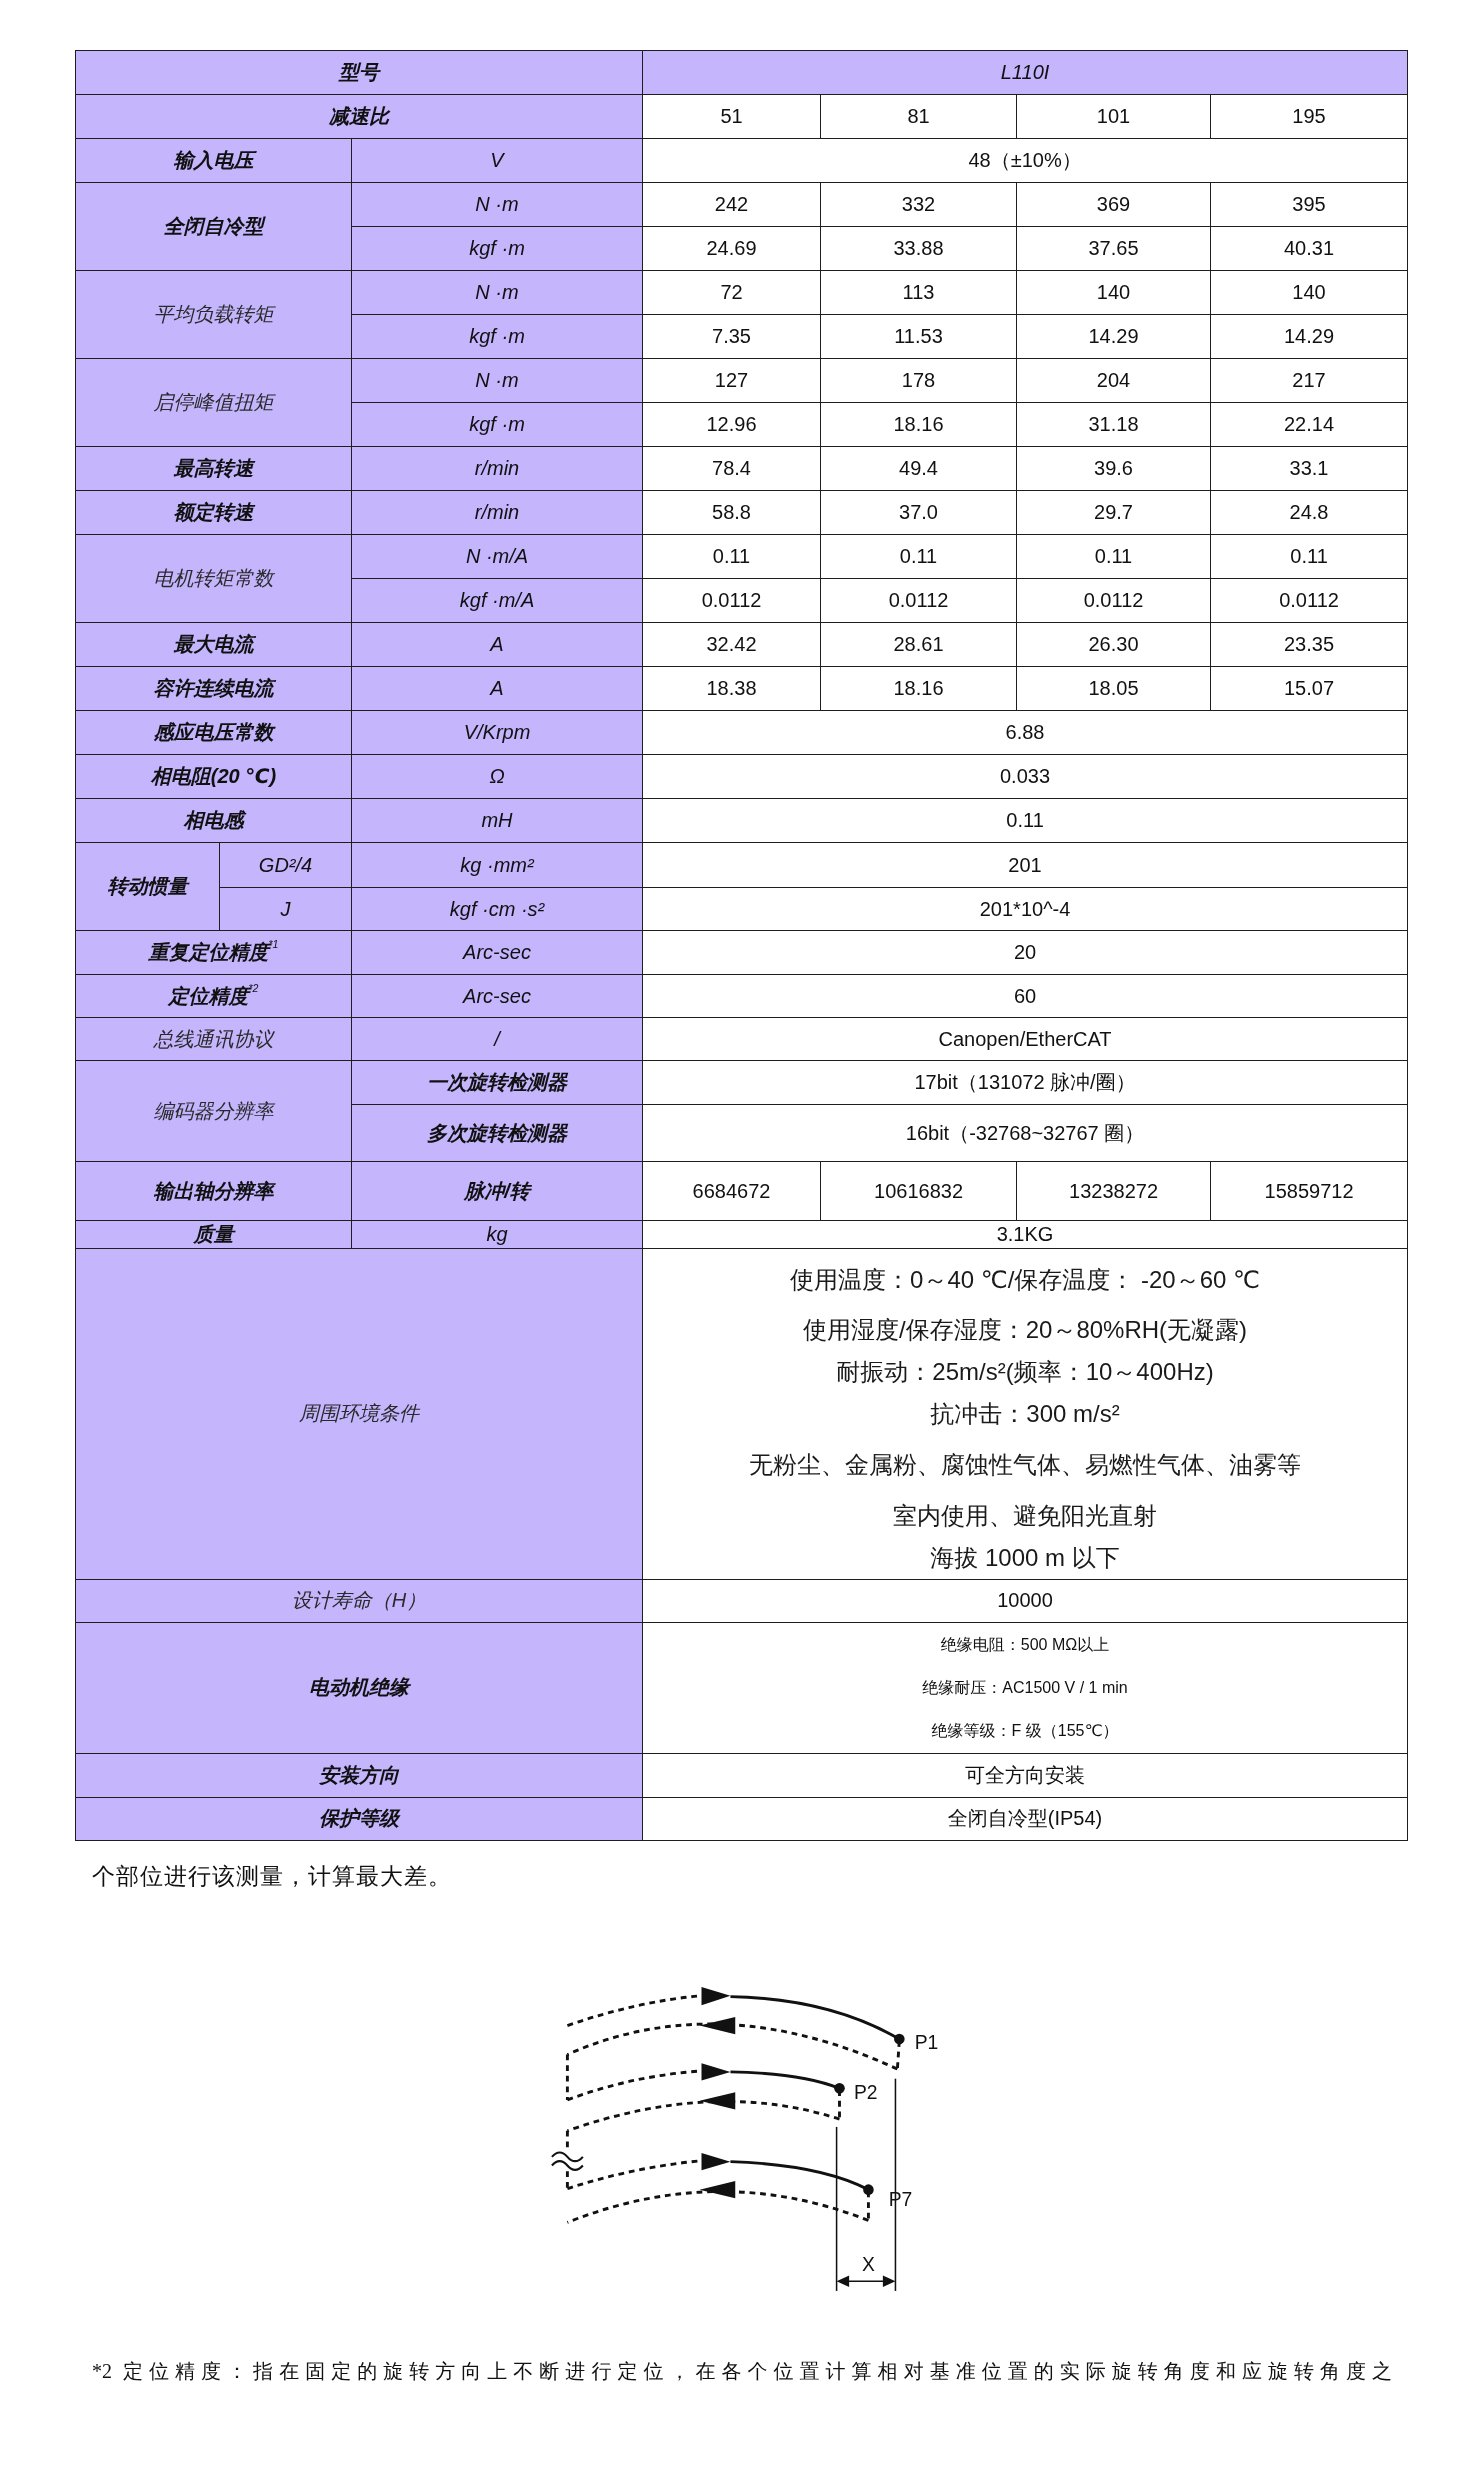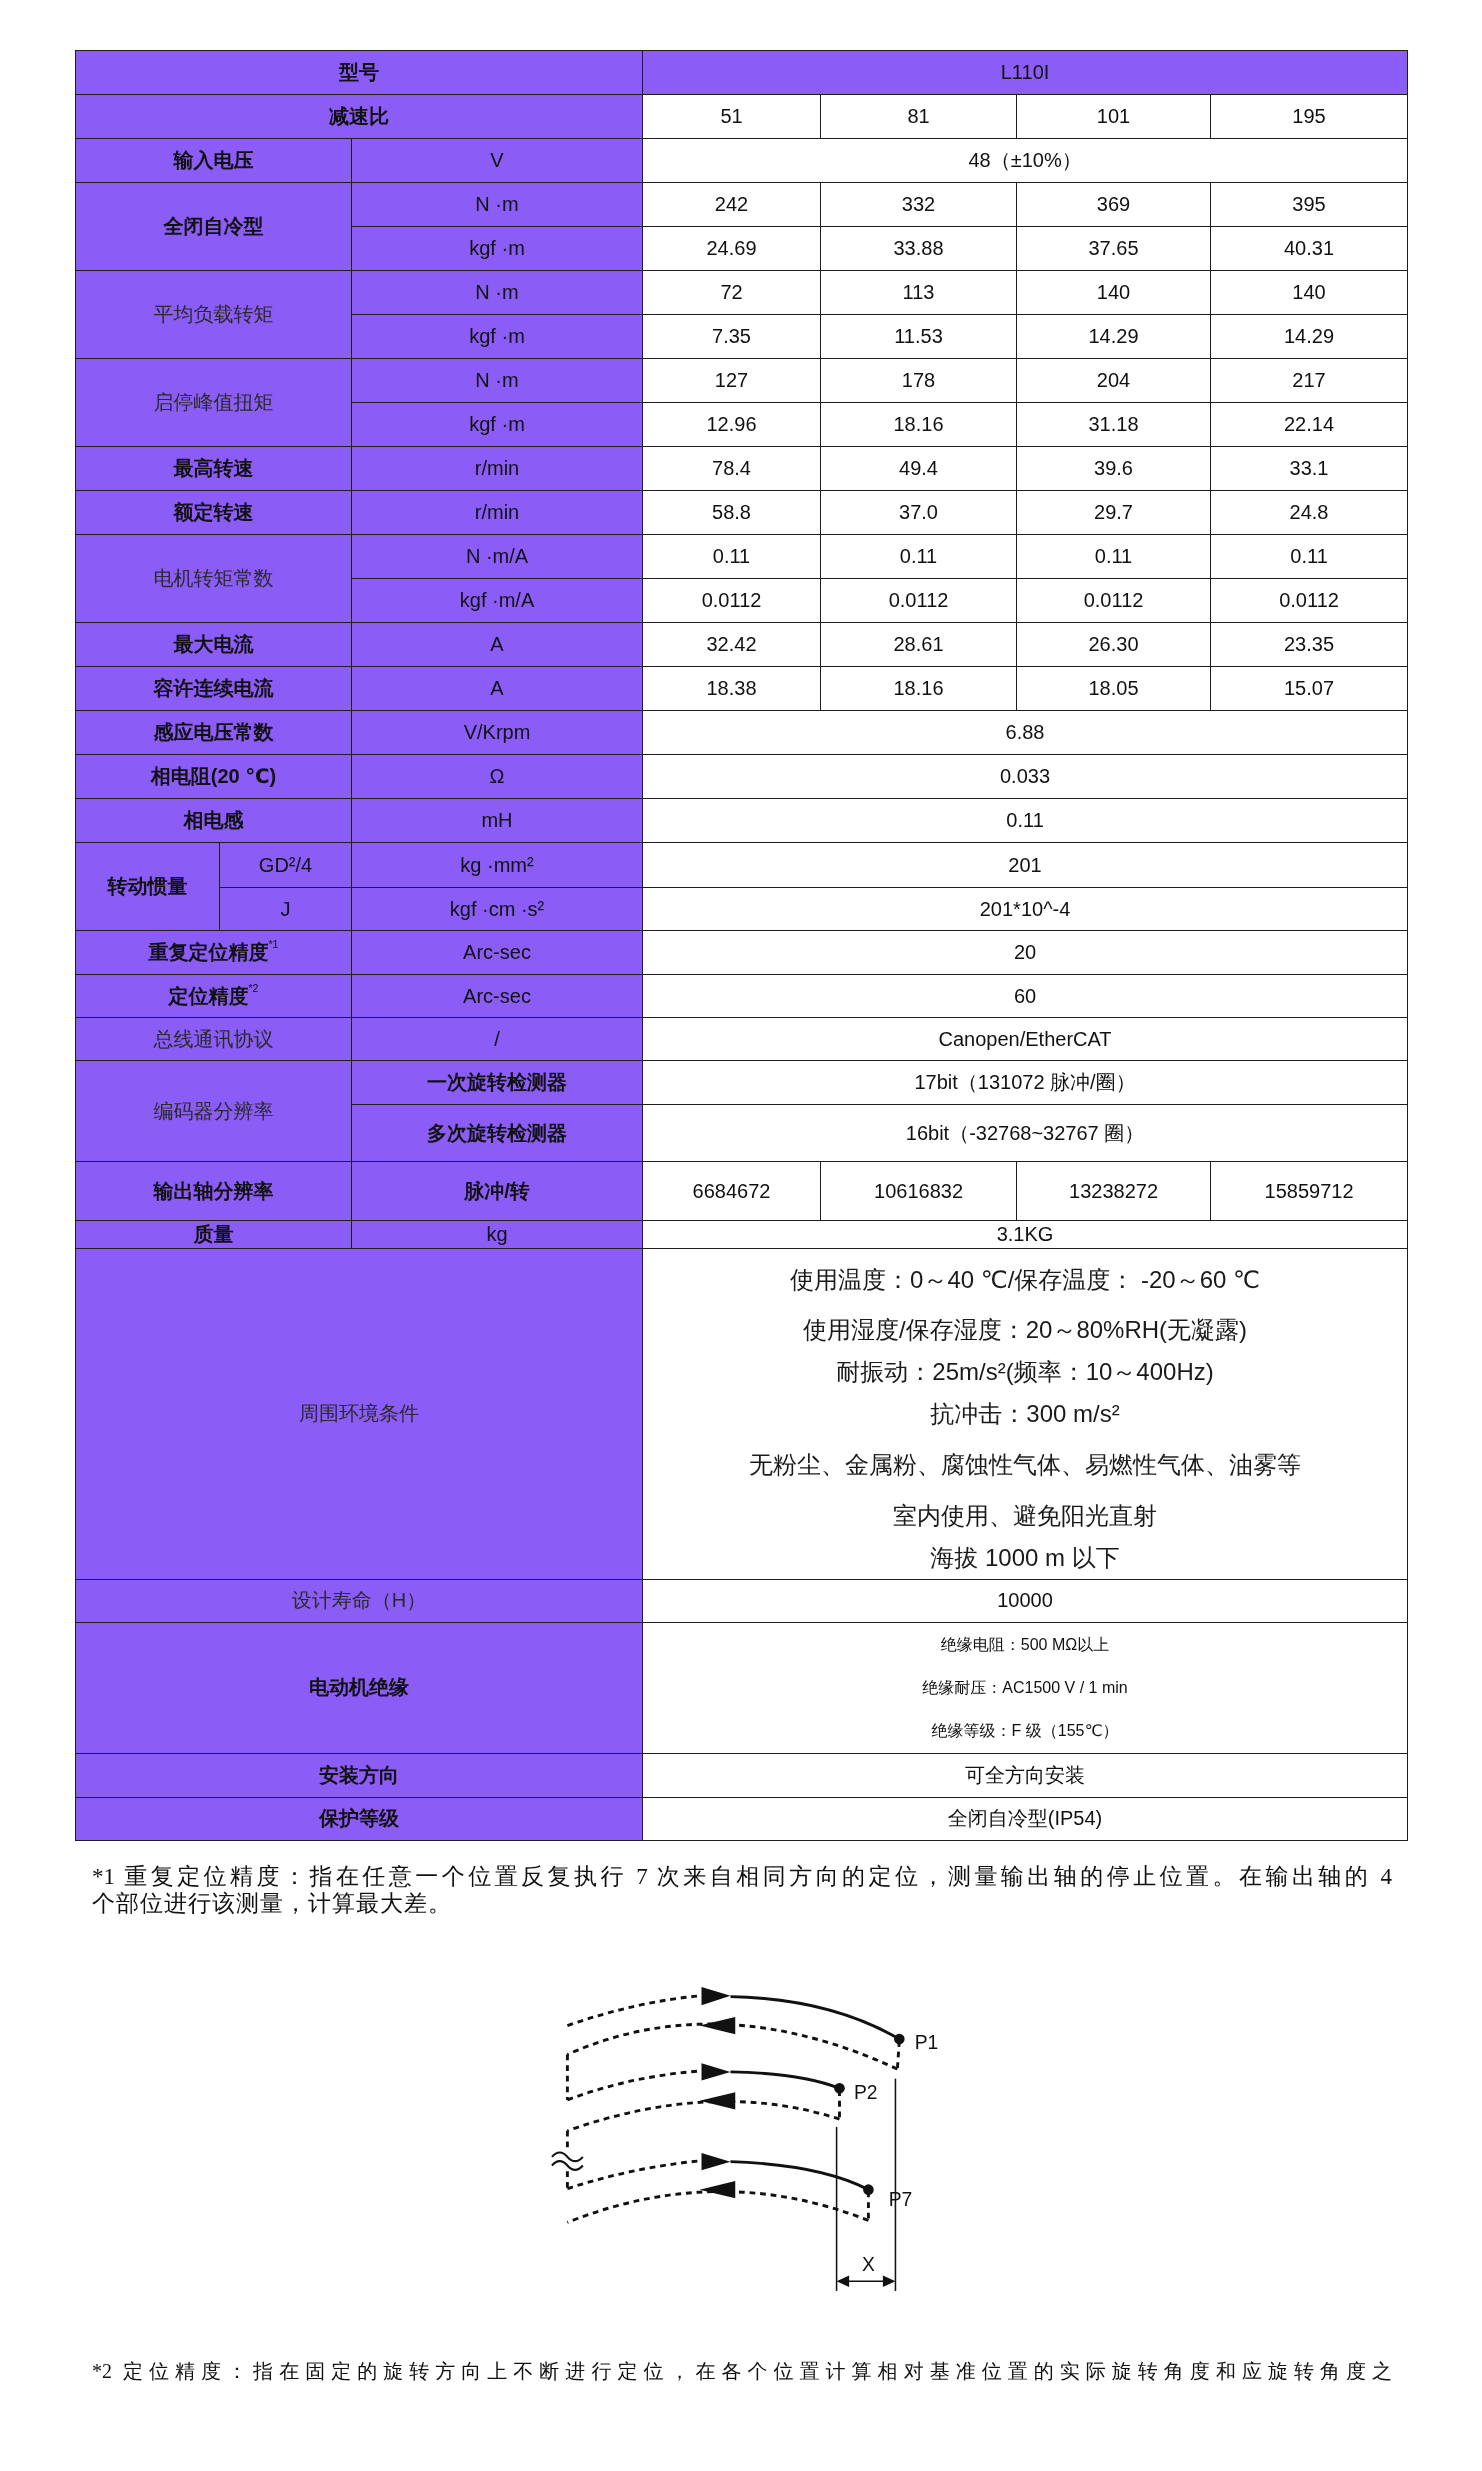--- a/index.html
+++ b/index.html
@@ -10,21 +10,21 @@
   }
   #spec {
     position: absolute; left: 75px; top: 50px; width: 1331px;
     border-collapse: collapse; table-layout: fixed;
   }
   #spec td {
     border: 1.9px solid #1e1e1e; text-align: center; vertical-align: middle;
     padding: 0; font-size: 20px; line-height: 1.15; white-space: nowrap; overflow: hidden;
   }
   #spec tr { height: 44px; }
-  .g { background: #8b5cf6; }
+  .g { background: #c4b5fd; font-style: italic; }
   .w { background: #ffffff; }
   .lb { font-weight: 700; }
   .ll { font-weight: 400; color: #2a2a2a; }
   .note { font-size: 10.6px; vertical-align: top; position: relative; top: -2.9px; font-weight: 400; }
   .env-cell { vertical-align: top !important; padding-top: 9.7px !important; }
   .env-line { line-height: 42px; height: 42px; font-size: 24px; color: #1a1a1a; }
   .env-line.gap { margin-top: 8.7px; }
   .ins-line { line-height: 43px; height: 43px; font-size: 16px; }
   .fn { position: absolute; left: 92px; width: 1300px; color: #111; font-family: "Liberation Serif", "DejaVu Serif", serif; }
   .fn1 { top: 1863px; font-size: 23px; line-height: 27px; }
@@ -275,21 +275,20 @@
     </tr>
 
     <tr style="height:43px">
       <td colspan="3" class="g lb">保护等级</td>
       <td colspan="4" class="w">全闭自冷型(IP54)</td>
     </tr>
   </tbody>
 </table>
 
 <div class="fn fn1">
-  <div class="l1">*1 重复定位精度：指在任意一个位置反复执行 7 次来自相同方向的定位，测量输出轴的停止位置。在输出轴的 4</div>
   <div class="l2">个部位进行该测量，计算最大差。</div>
 </div>
 
 <svg class="diagram" width="444" height="357" viewBox="540 2030 460 370" xmlns="http://www.w3.org/2000/svg">
 
   <g fill="none" stroke="#111" stroke-width="3" stroke-dasharray="6 5" stroke-linecap="butt">
     <path d="M588 2098 Q660 2073 727 2067"></path>
     <path d="M932 2114 L930 2143"></path>
     <path d="M930 2143 Q745 2058 588 2128"></path>
     <path d="M588 2128 L588 2175"></path>

